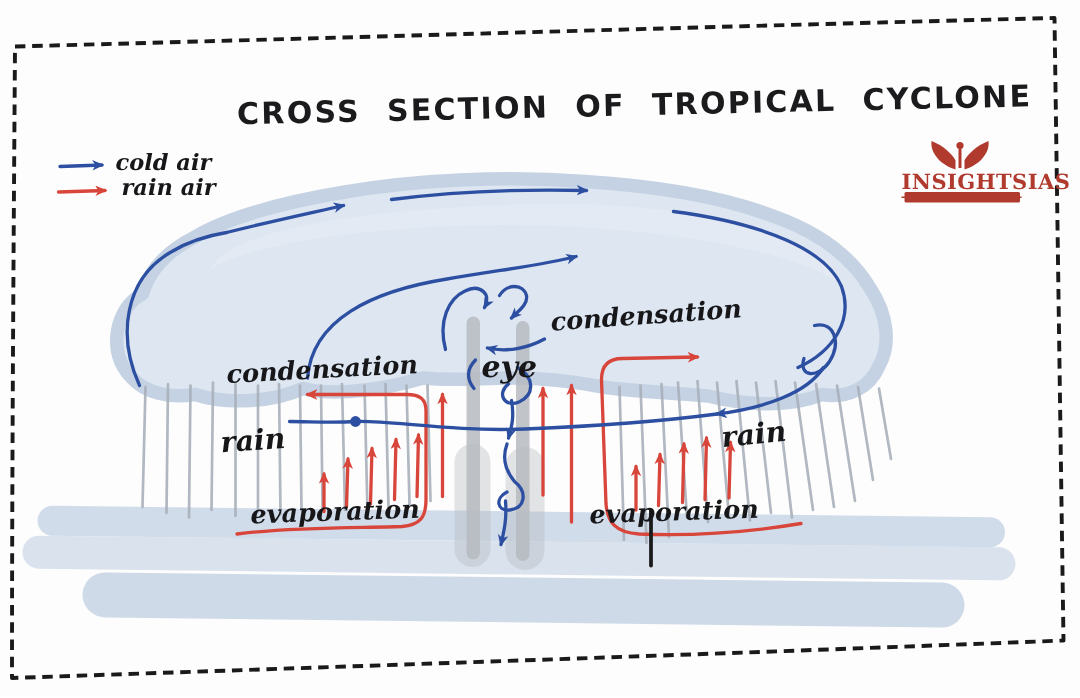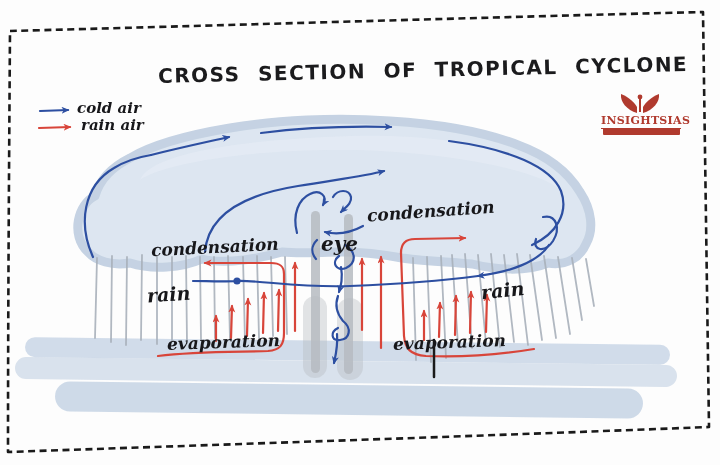--- a/index.html
+++ b/index.html
@@ -6,21 +6,21 @@
   #stage{position:relative;width:720px;height:465px;background:#fdfdfd;overflow:hidden;
          font-family:"DejaVu Sans",sans-serif;}
   #art{position:absolute;left:0;top:0;width:720px;height:465px;}
   .lbl{position:absolute;color:#17171a;font-family:"DejaVu Serif",serif;font-style:italic;
        font-weight:600;white-space:nowrap;line-height:1;}
   .title{position:absolute;left:158px;top:58px;width:520px;text-align:center;
          font-family:"DejaVu Sans",sans-serif;font-weight:700;font-size:20px;color:#1b1b1d;
          letter-spacing:1.5px;word-spacing:9px;transform:rotate(-1.3deg);white-space:nowrap;}
   .legend-lbl{font-size:15px;}
   .logo-text{position:absolute;left:601px;top:114px;width:80px;text-align:right;
-             font-family:"DejaVu Serif",serif;font-weight:700;font-size:11px;color:#b03a2e;
+             font-family:"DejaVu Serif",serif;font-weight:700;font-size:14px;color:#b03a2e;
              letter-spacing:.3px;border-bottom:1px solid #b03a2e;padding-bottom:1px;}
   .logo-bar{position:absolute;left:603px;top:128px;width:77px;height:7px;background:#b03a2e;
             border-radius:1px;}
 </style>
 </head>
 <body>
 
 <div id="stage">
 
   <svg id="art" viewBox="0 0 720 465">

